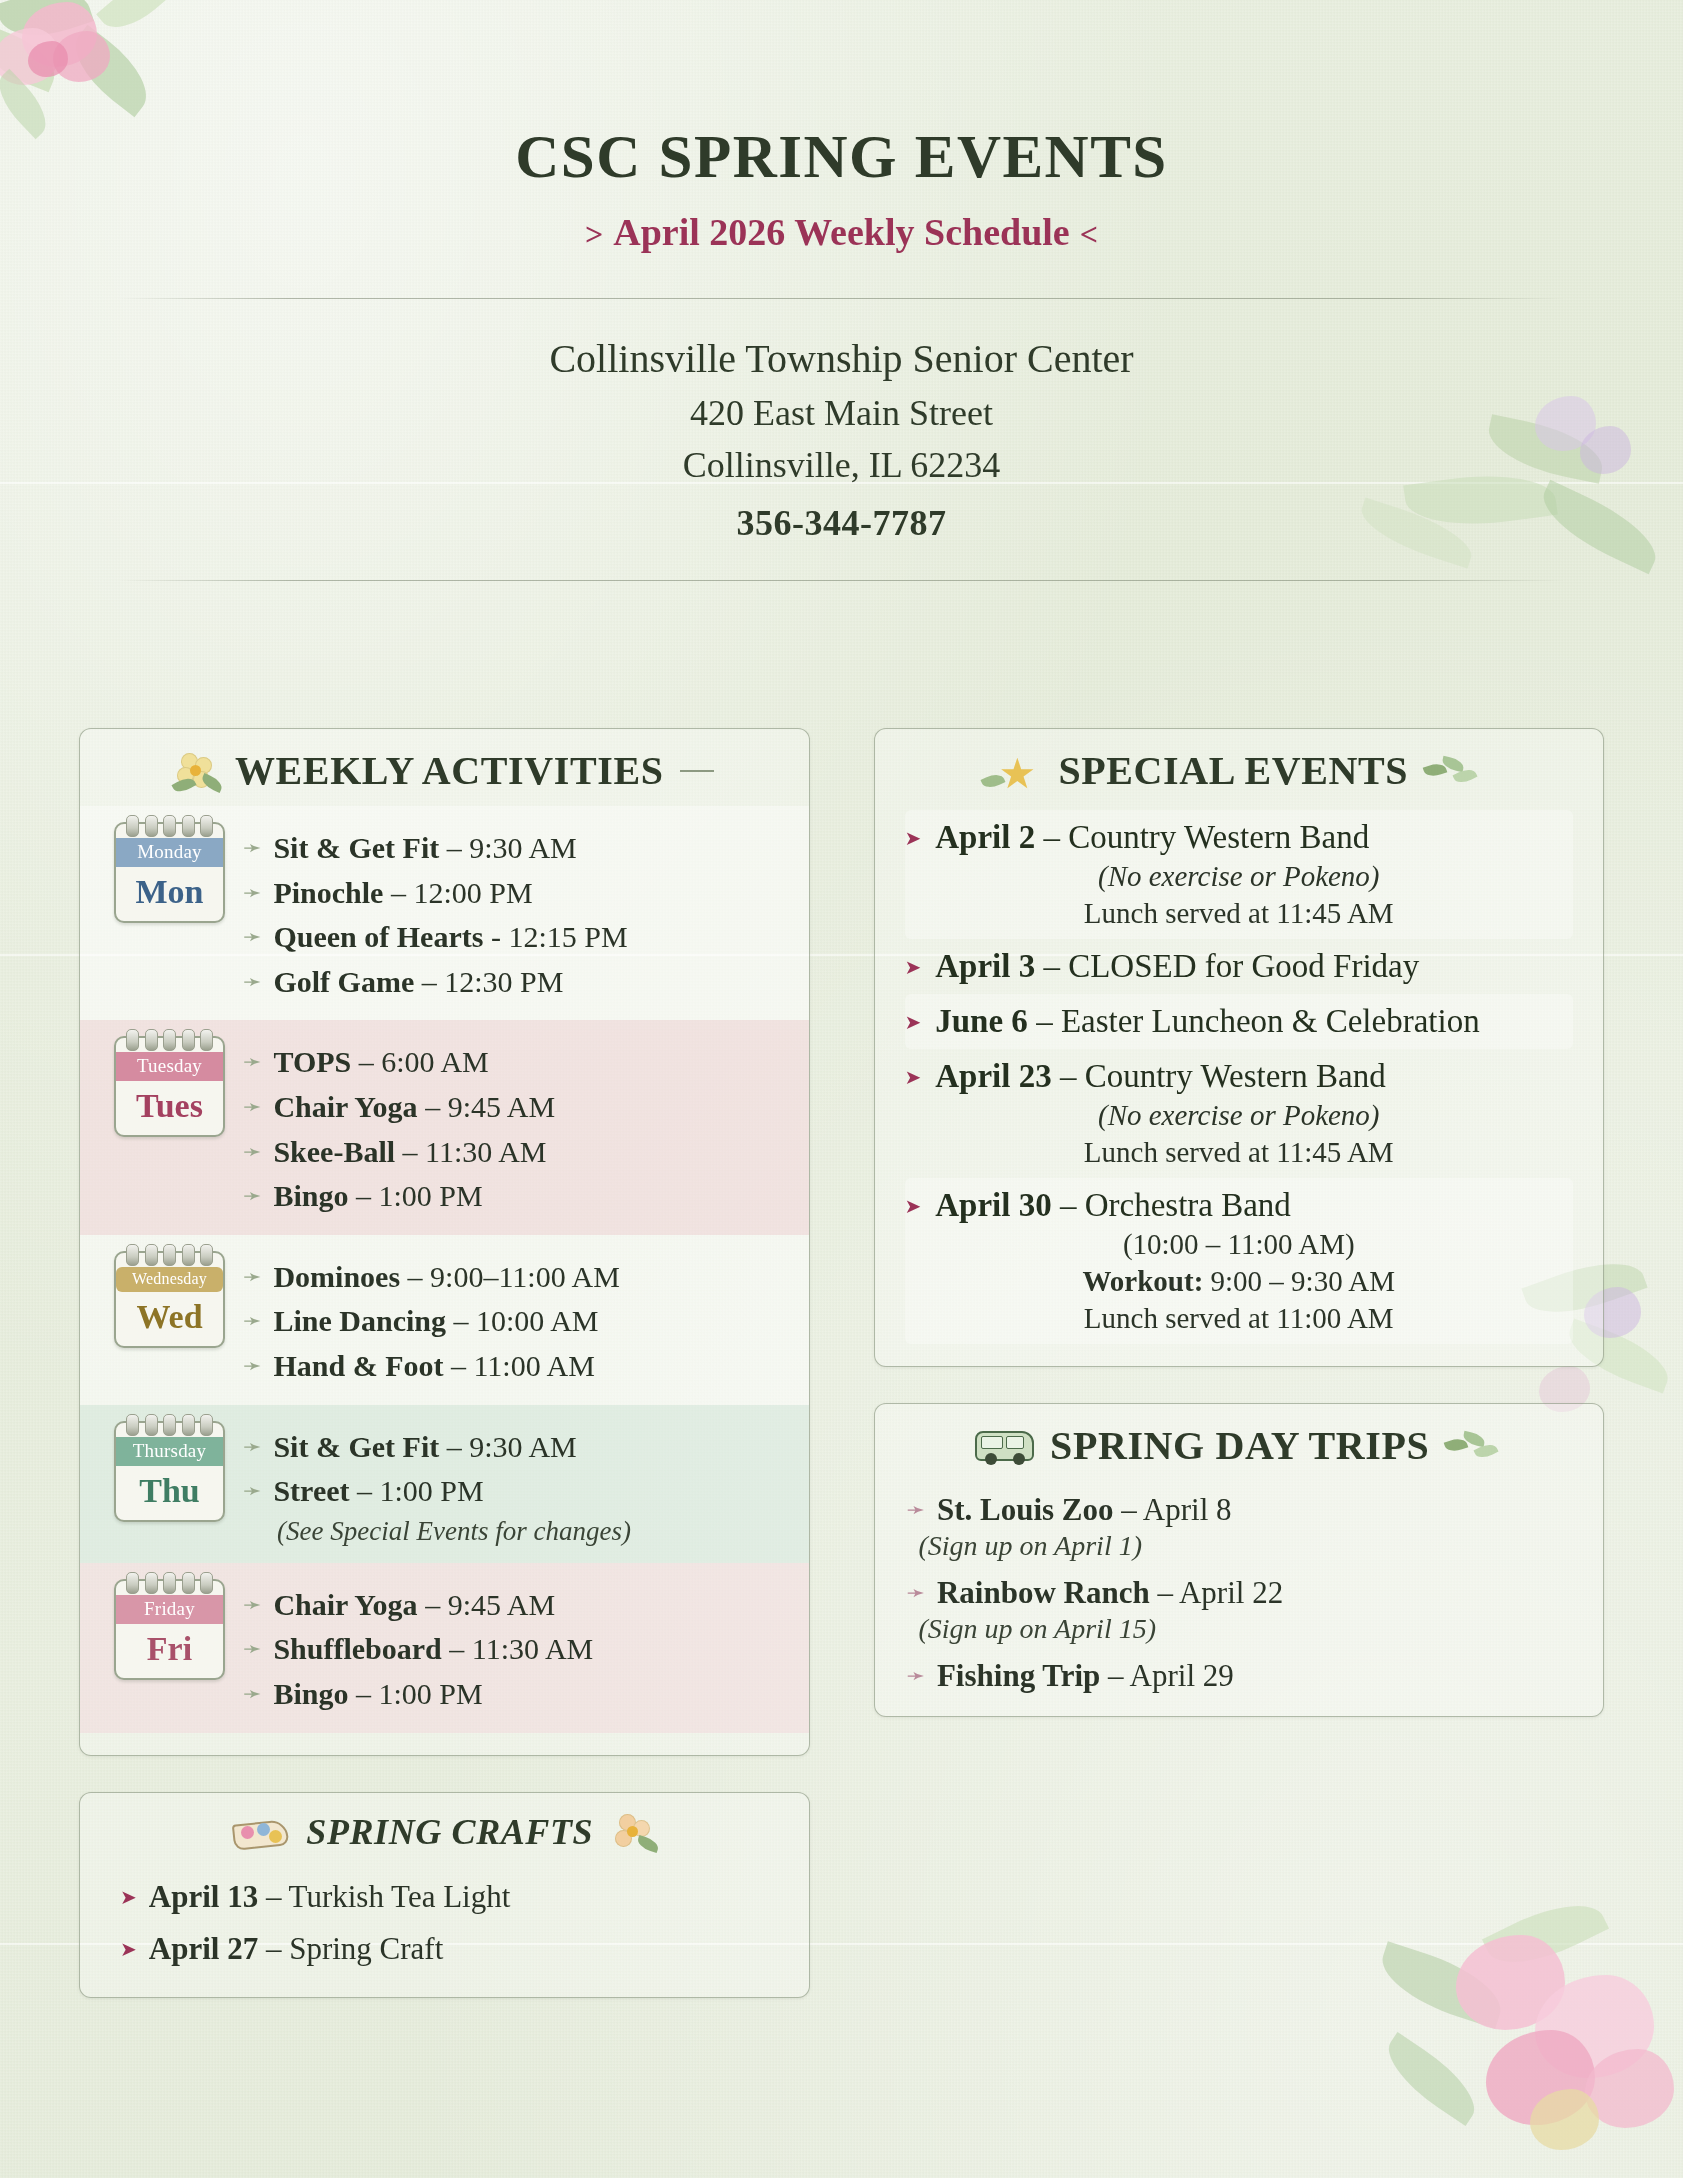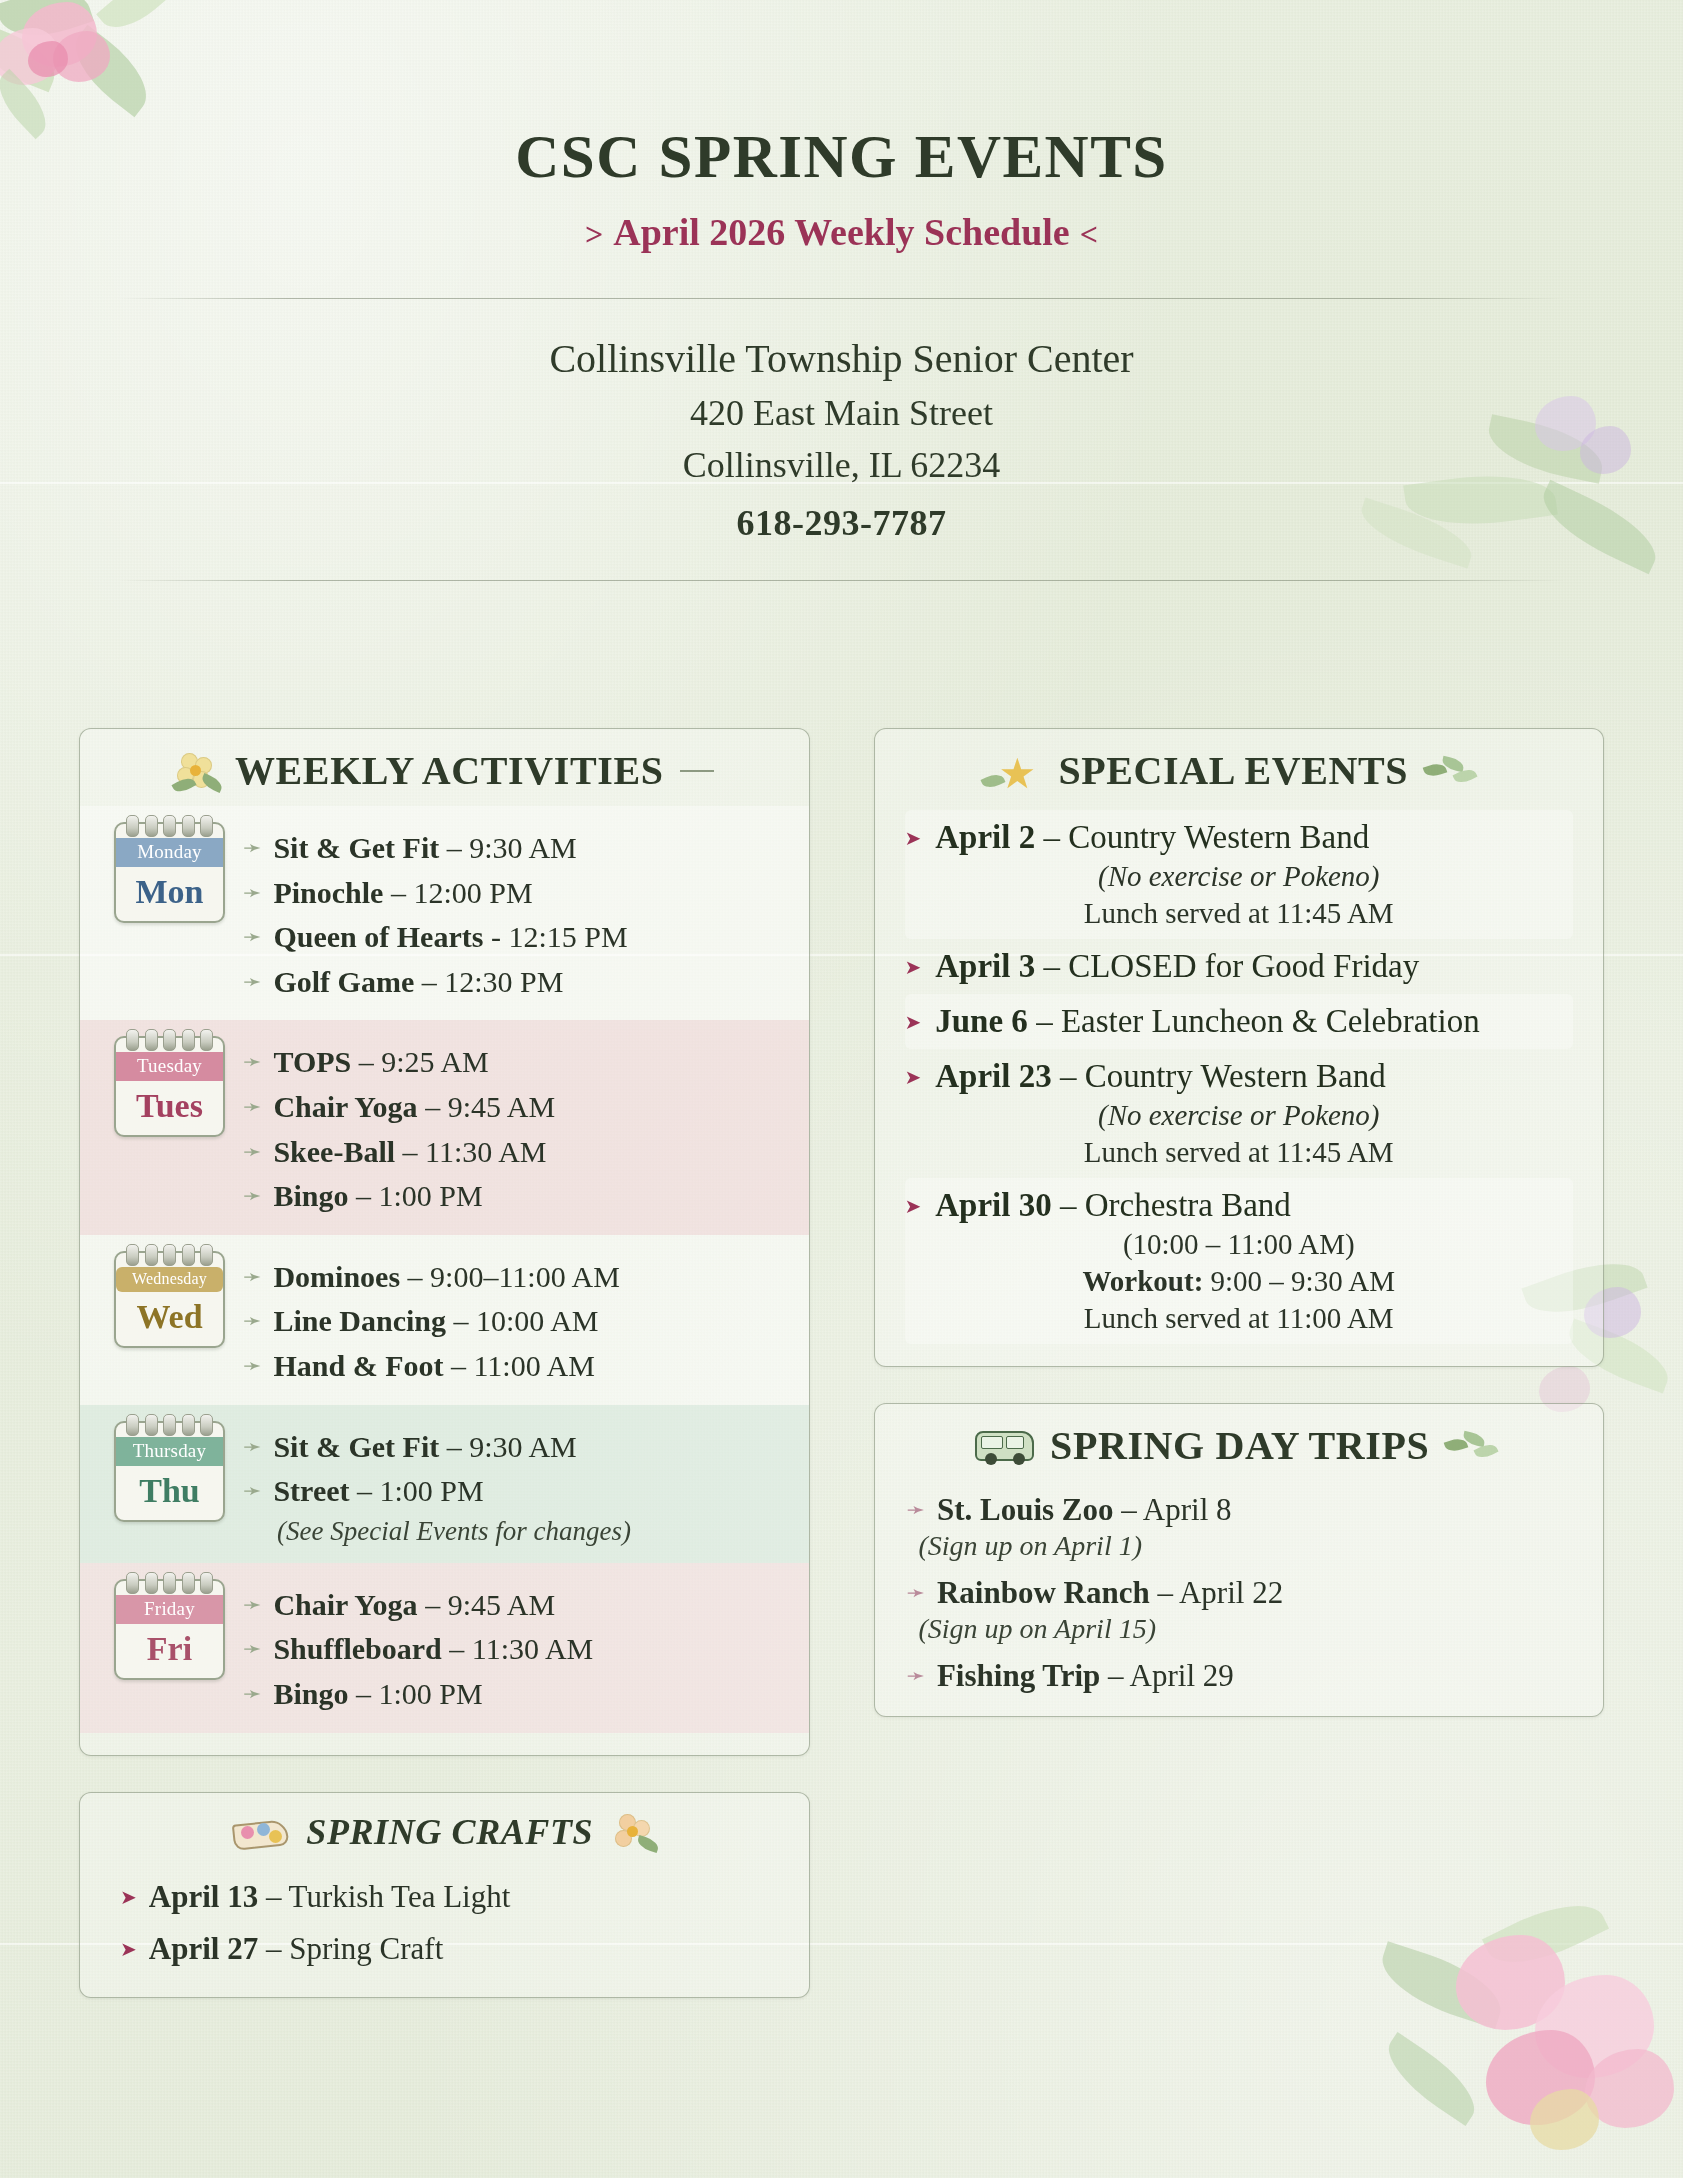--- a/index.html
+++ b/index.html
@@ -410,21 +410,21 @@
 
 <div class="header">
   <div class="title">CSC SPRING EVENTS</div>
   <div class="subtitle">
     <span class="chev">&gt;</span><span>April 2026 Weekly Schedule</span><span class="chev">&lt;</span>
   </div>
   <div class="rule top"></div>
   <div class="org">Collinsville Township Senior Center</div>
   <div class="addr1">420 East Main Street</div>
   <div class="addr2">Collinsville, IL 62234</div>
-  <div class="phone">618-293-7787</div>
+  <div class="phone">356-344-7787</div>
   <div class="rule bottom"></div>
 </div>
 
 <div class="columns">
 
   <div class="col-left">
 
     <div class="card">
       <div class="card-head">
         <span class="ic ic-flower">
@@ -482,21 +482,21 @@
               <span class="ring"></span>
               <span class="ring"></span>
               <span class="ring"></span>
           </div>
           <div class="cal-top">Tuesday</div>
           <div class="cal-big">Tues</div>
         </div>
         <div class="items">
           <div class="item">
               <span class="bullet">➛</span>
-              <span><b>TOPS</b> <span>– 9:25 AM</span></span>
+              <span><b>TOPS</b> <span>– 6:00 AM</span></span>
             </div>
           <div class="item">
               <span class="bullet">➛</span>
               <span><b>Chair Yoga</b> <span>– 9:45 AM</span></span>
             </div>
           <div class="item">
               <span class="bullet">➛</span>
               <span><b>Skee-Ball</b> <span>– 11:30 AM</span></span>
             </div>
           <div class="item">

